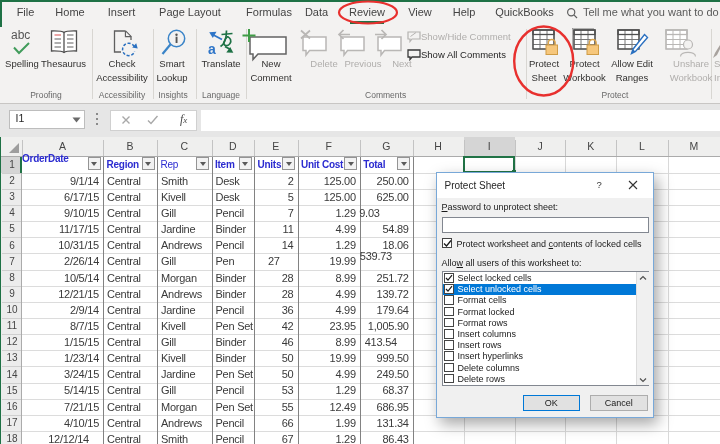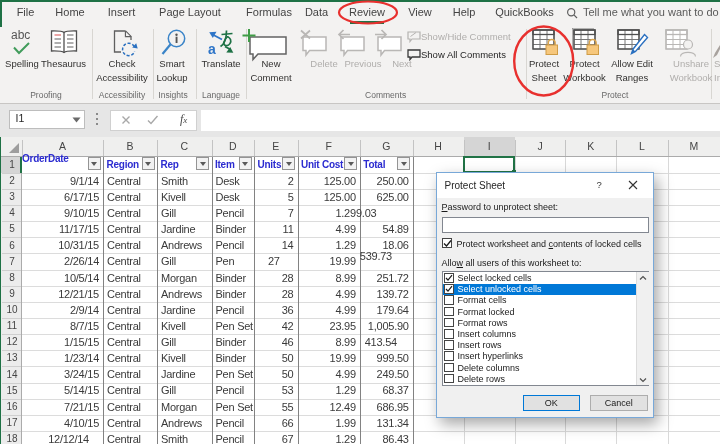--- a/index.html
+++ b/index.html
@@ -321,21 +321,21 @@
 <div class="tv" style="left:157px;top:156.7px;height:287.3px"></div>
 <div class="tv" style="left:211.5px;top:156.7px;height:287.3px"></div>
 <div class="tv" style="left:254px;top:156.7px;height:287.3px"></div>
 <div class="tv" style="left:297.5px;top:156.7px;height:287.3px"></div>
 <div class="tv" style="left:359.8px;top:156.7px;height:287.3px"></div>
 <div class="tv" style="left:412.7px;top:156.7px;height:287.3px"></div>
 <div class="cell" style="left:22px;top:153px;width:63.5px;text-align:left;font-weight:bold;font-size:10px;color:#2b2bd0">OrderDate</div>
 <div class="fbtn" style="left:87.5px;top:157.39999999999998px"></div>
 <div class="cell" style="left:106.5px;top:158.89999999999998px;font-weight:bold;font-size:10px;color:#2b2bd0">Region</div>
 <div class="fbtn" style="left:141.5px;top:157.39999999999998px"></div>
-<div class="cell" style="left:160.5px;top:158.89999999999998px;font-weight:bold;font-size:10px;color:#2b2bd0">Rep</div>
+<div class="cell" style="left:160.5px;top:158.89999999999998px;font-weight:normal;font-size:10px;color:#2b2bd0">Rep</div>
 <div class="fbtn" style="left:196.0px;top:157.39999999999998px"></div>
 <div class="cell" style="left:215.0px;top:158.89999999999998px;font-weight:bold;font-size:10px;color:#2b2bd0">Item</div>
 <div class="fbtn" style="left:238.5px;top:157.39999999999998px"></div>
 <div class="cell" style="left:257.5px;top:158.89999999999998px;font-weight:bold;font-size:10px;color:#2b2bd0">Units</div>
 <div class="fbtn" style="left:282.0px;top:157.39999999999998px"></div>
 <div class="cell" style="left:301.0px;top:158.89999999999998px;font-weight:bold;font-size:10px;color:#2b2bd0">Unit Cost</div>
 <div class="fbtn" style="left:344.3px;top:157.39999999999998px"></div>
 <div class="cell" style="left:363.3px;top:158.89999999999998px;font-weight:bold;font-size:10px;color:#2b2bd0">Total</div>
 <div class="fbtn" style="left:397.2px;top:157.39999999999998px"></div>
 <div class="cell" style="left:22px;top:174.73px;width:77px;text-align:right">9/1/14</div>
@@ -351,21 +351,21 @@
 <div class="cell" style="left:215.5px;top:190.85999999999999px">Desk</div>
 <div class="cell" style="left:254px;top:190.85999999999999px;width:39.5px;text-align:right">5</div>
 <div class="cell" style="left:297.5px;top:190.85999999999999px;width:58.30000000000001px;text-align:right">125.00</div>
 <div class="cell" style="left:359.8px;top:190.85999999999999px;width:48.89999999999998px;text-align:right">625.00</div>
 <div class="cell" style="left:22px;top:206.98999999999998px;width:77px;text-align:right">9/10/15</div>
 <div class="cell" style="left:107px;top:206.98999999999998px">Central</div>
 <div class="cell" style="left:161px;top:206.98999999999998px">Gill</div>
 <div class="cell" style="left:215.5px;top:206.98999999999998px">Pencil</div>
 <div class="cell" style="left:254px;top:206.98999999999998px;width:39.5px;text-align:right">7</div>
 <div class="cell" style="left:297.5px;top:206.98999999999998px;width:58.30000000000001px;text-align:right">1.29</div>
-<div class="cell" style="left:356px;top:206.98999999999998px;width:48.89999999999998px;text-align:left">9.03</div>
+<div class="cell" style="left:345px;top:206.98999999999998px;width:48.89999999999998px;text-align:center">9.03</div>
 <div class="cell" style="left:22px;top:223.11999999999998px;width:77px;text-align:right">11/17/15</div>
 <div class="cell" style="left:107px;top:223.11999999999998px">Central</div>
 <div class="cell" style="left:161px;top:223.11999999999998px">Jardine</div>
 <div class="cell" style="left:215.5px;top:223.11999999999998px">Binder</div>
 <div class="cell" style="left:254px;top:223.11999999999998px;width:39.5px;text-align:right">11</div>
 <div class="cell" style="left:297.5px;top:223.11999999999998px;width:58.30000000000001px;text-align:right">4.99</div>
 <div class="cell" style="left:359.8px;top:223.11999999999998px;width:48.89999999999998px;text-align:right">54.89</div>
 <div class="cell" style="left:22px;top:239.24999999999997px;width:77px;text-align:right">10/31/15</div>
 <div class="cell" style="left:107px;top:239.24999999999997px">Central</div>
 <div class="cell" style="left:161px;top:239.24999999999997px">Andrews</div>

